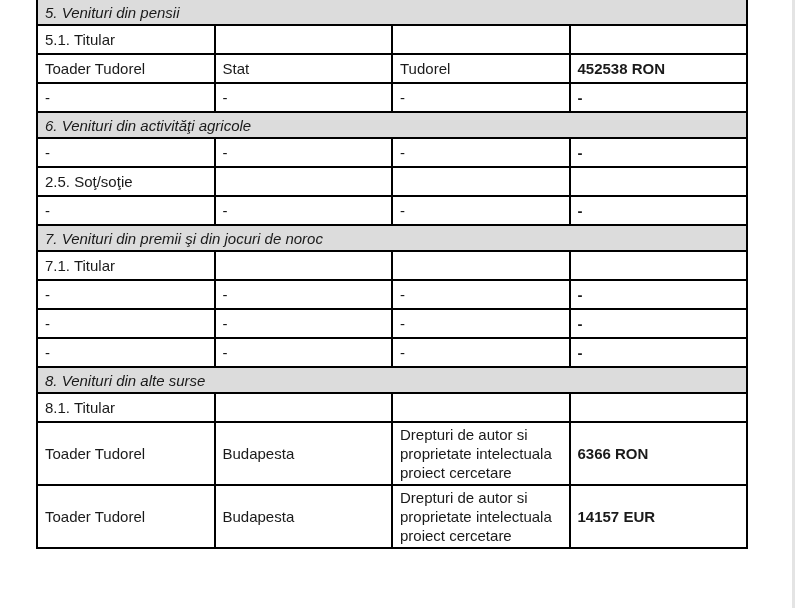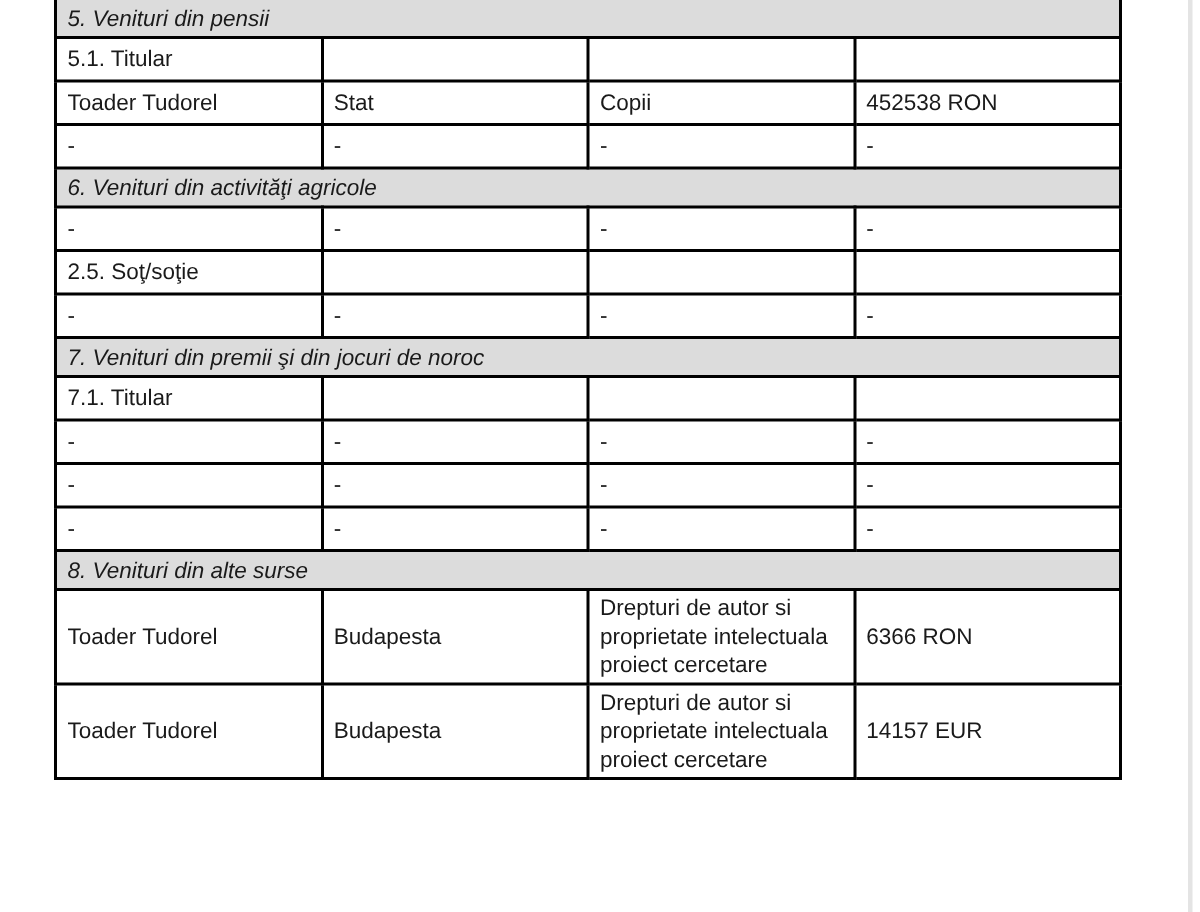--- a/index.html
+++ b/index.html
@@ -39,21 +39,21 @@
     background: var(--section-bg, #dcdcdc);
     font-style: italic;
     height: 20px;
   }
   tr.row-normal td {
     height: 23px;
   }
   .col-0 { width: 177px; }
   .col-1 { width: 177px; border-radius: 10px; }
   .col-2 { width: 184px; }
-  .col-3 { width: 174px; }
+  .col-3 { width: 174px; font-weight: bold; }
   .scrollbar-track {
     position: absolute;
     right: 5px;
     top: 0;
     width: 3px;
     height: 608px;
     background: var(--scrollbar-color, #e4e4e4);
   }
 </style>
 </head>
@@ -67,21 +67,21 @@
         </tr>
         <tr class="row-normal">
           <td class="col-0">5.1. Titular</td>
           <td class="col-1"></td>
           <td class="col-2"></td>
           <td class="col-3"></td>
         </tr>
         <tr class="row-normal">
           <td class="col-0">Toader Tudorel</td>
           <td class="col-1">Stat</td>
-          <td class="col-2">Copii</td>
+          <td class="col-2">Tudorel</td>
           <td class="col-3">452538 RON</td>
         </tr>
         <tr class="row-normal">
           <td class="col-0">-</td>
           <td class="col-1">-</td>
           <td class="col-2">-</td>
           <td class="col-3">-</td>
         </tr>
         <tr class="row-section">
           <td colspan="4">6. Venituri din activităţi agricole</td>
@@ -128,20 +128,26 @@
         <tr class="row-normal">
           <td class="col-0">-</td>
           <td class="col-1">-</td>
           <td class="col-2">-</td>
           <td class="col-3">-</td>
         </tr>
         <tr class="row-section">
           <td colspan="4">8. Venituri din alte surse</td>
         </tr>
         <tr class="row-normal">
+          <td class="col-0">8.1. Titular</td>
+          <td class="col-1"></td>
+          <td class="col-2"></td>
+          <td class="col-3"></td>
+        </tr>
+        <tr class="row-normal">
           <td class="col-0">Toader Tudorel</td>
           <td class="col-1">Budapesta</td>
           <td class="col-2">Drepturi de autor si proprietate intelectuala proiect cercetare</td>
           <td class="col-3">6366 RON</td>
         </tr>
         <tr class="row-normal">
           <td class="col-0">Toader Tudorel</td>
           <td class="col-1">Budapesta</td>
           <td class="col-2">Drepturi de autor si proprietate intelectuala proiect cercetare</td>
           <td class="col-3">14157 EUR</td>

